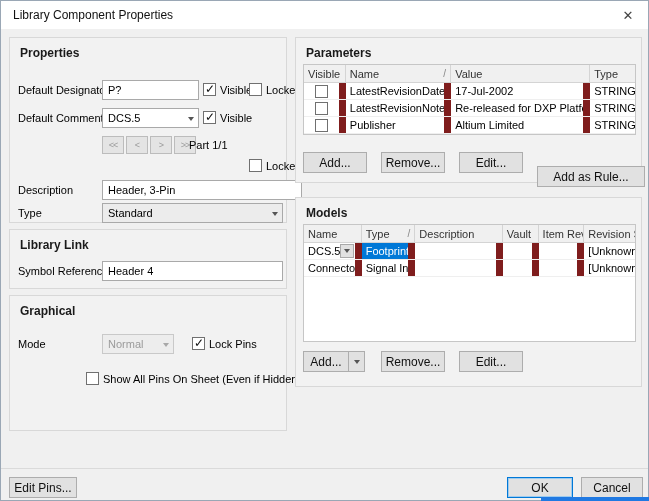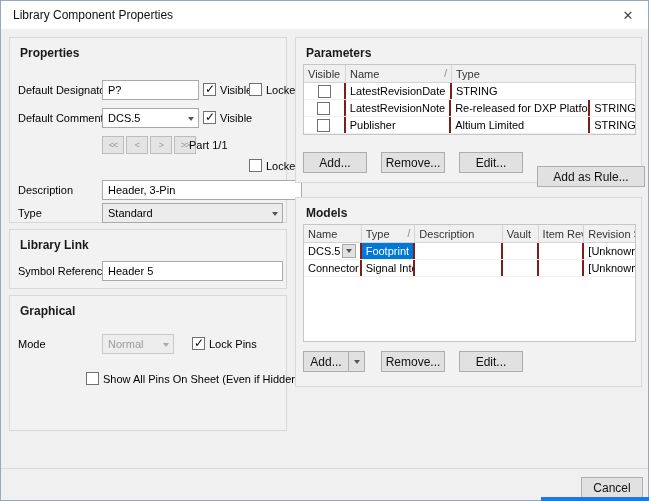--- a/index.html
+++ b/index.html
@@ -29,21 +29,21 @@
   .navbtn { position:absolute; width:22px; height:18px; background:#e4e4e4; border:1px solid #bcbcbc; color:#9a9a9a; font-size:9px; display:flex; align-items:center; justify-content:center; font-family:inherit; letter-spacing:-1px; }
 
   .btn { position:absolute; height:21px; background:#e1e1e1; border:1px solid #adadad; font-size:12px; font-family:inherit; display:flex; align-items:center; justify-content:center; color:#111; cursor:default; }
   .btn.default { border:1px solid #0078d7; box-shadow: inset 0 0 0 1px #9ecbee; }
 
   .tbl { position:absolute; background:#fff; border:1px solid #c6c6c6; overflow:hidden; }
   .tbl-h { display:flex; height:18px; background:#f0f0f0; border-bottom:1px solid #d4d4d4; }
   .th { display:flex; align-items:center; padding:0 4px; border-right:1px solid #d4d4d4; color:#333; overflow:hidden; white-space:nowrap; }
   .th .sort { margin-left:auto; color:#888; font-size:10px; padding-left:3px; }
   .tr { display:flex; height:17px; border-bottom:1px solid #efefef; background:#fff; }
-  .td { display:flex; align-items:center; padding:0 4px; border-right:2px solid #7f1d1d; overflow:hidden; white-space:nowrap; }
+  .td { display:flex; align-items:center; padding:0 4px; border-right:7px solid #7f1d1d; overflow:hidden; white-space:nowrap; }
   .td.center { justify-content:center; }
   .sel { background:#0078d7; color:#fff; }
   .cell-dd { margin-left:auto; width:14px; height:14px; background:#e1e1e1; border:1px solid #a9a9a9; display:flex; align-items:center; justify-content:center; flex:0 0 auto; }
 
   .separator { position:absolute; left:0; right:0; top:467px; height:1px; background:#dadada; }
   .artifact-strip { position:absolute; left:540px; top:496px; width:109px; height:5px; background:#2079e2; }
 </style>
 </head>
 <body>
 
@@ -110,21 +110,21 @@
     <div class="combo gray" style="left:92px;top:165px;width:181px">
       <span>Standard</span>
       <span class="dd arr"></span>
     </div>
   </div>
 
   <div class="group" style="left:8px;top:228px;width:278px;height:60px">
     <div class="gtitle">Library Link</div>
     <span class="lbl" style="left:8px;top:35px">Symbol Reference</span>
     <div class="txt" style="left:92px;top:31px;width:181px">
-      <span>Header 5</span>
+      <span>Header 4</span>
     </div>
   </div>
 
   <div class="group" style="left:8px;top:294px;width:278px;height:136px">
     <div class="gtitle">Graphical</div>
     <span class="lbl" style="left:8px;top:42px">Mode</span>
     <div class="combo disabled" style="left:92px;top:38px;width:72px">
       <span>Normal</span>
       <span class="dd arr dis"></span>
     </div>
@@ -143,30 +143,36 @@
 
     <div class="tbl" style="left:7px;top:26px;width:333px;height:71px">
       <div class="tbl-h">
         <div class="th" style="width:42px">
               <span>Visible</span>
             </div>
         <div class="th" style="width:106px">
               <span>Name</span>
               <span class="sort">/</span>
             </div>
+        <div class="th" style="width:140px">
+              <span>Value</span>
+            </div>
         <div class="th" style="width:45px;border-right:0">
               <span>Type</span>
             </div>
       </div>
       <div class="tr">
         <div class="td center" style="width:42px">
               <span class="cb"></span>
             </div>
         <div class="td" style="width:106px">
               <span>LatestRevisionDate</span>
+            </div>
+        <div class="td" style="width:140px">
+              <span>17-Jul-2002</span>
             </div>
         <div class="td" style="width:45px;border-right:0">
               <span>STRING</span>
             </div>
       </div>
       <div class="tr">
         <div class="td center" style="width:42px">
               <span class="cb"></span>
             </div>
         <div class="td" style="width:106px">
@@ -287,19 +293,25 @@
         </button>
     <button class="btn" style="left:85px;top:153px;width:64px">
           <span>Remove...</span>
         </button>
     <button class="btn" style="left:163px;top:153px;width:64px">
           <span>Edit...</span>
         </button>
   </div>
 
   <div class="separator"></div>
+  <button class="btn" style="left:8px;top:476px;width:68px">
+        <span>Edit Pins...</span>
+      </button>
+  <button class="btn default" style="left:506px;top:476px;width:66px">
+        <span>OK</span>
+      </button>
   <button class="btn" style="left:580px;top:476px;width:62px">
         <span>Cancel</span>
       </button>
 
   <div class="artifact-strip"></div>
 </div>
 </div>
 
 </body></html>

